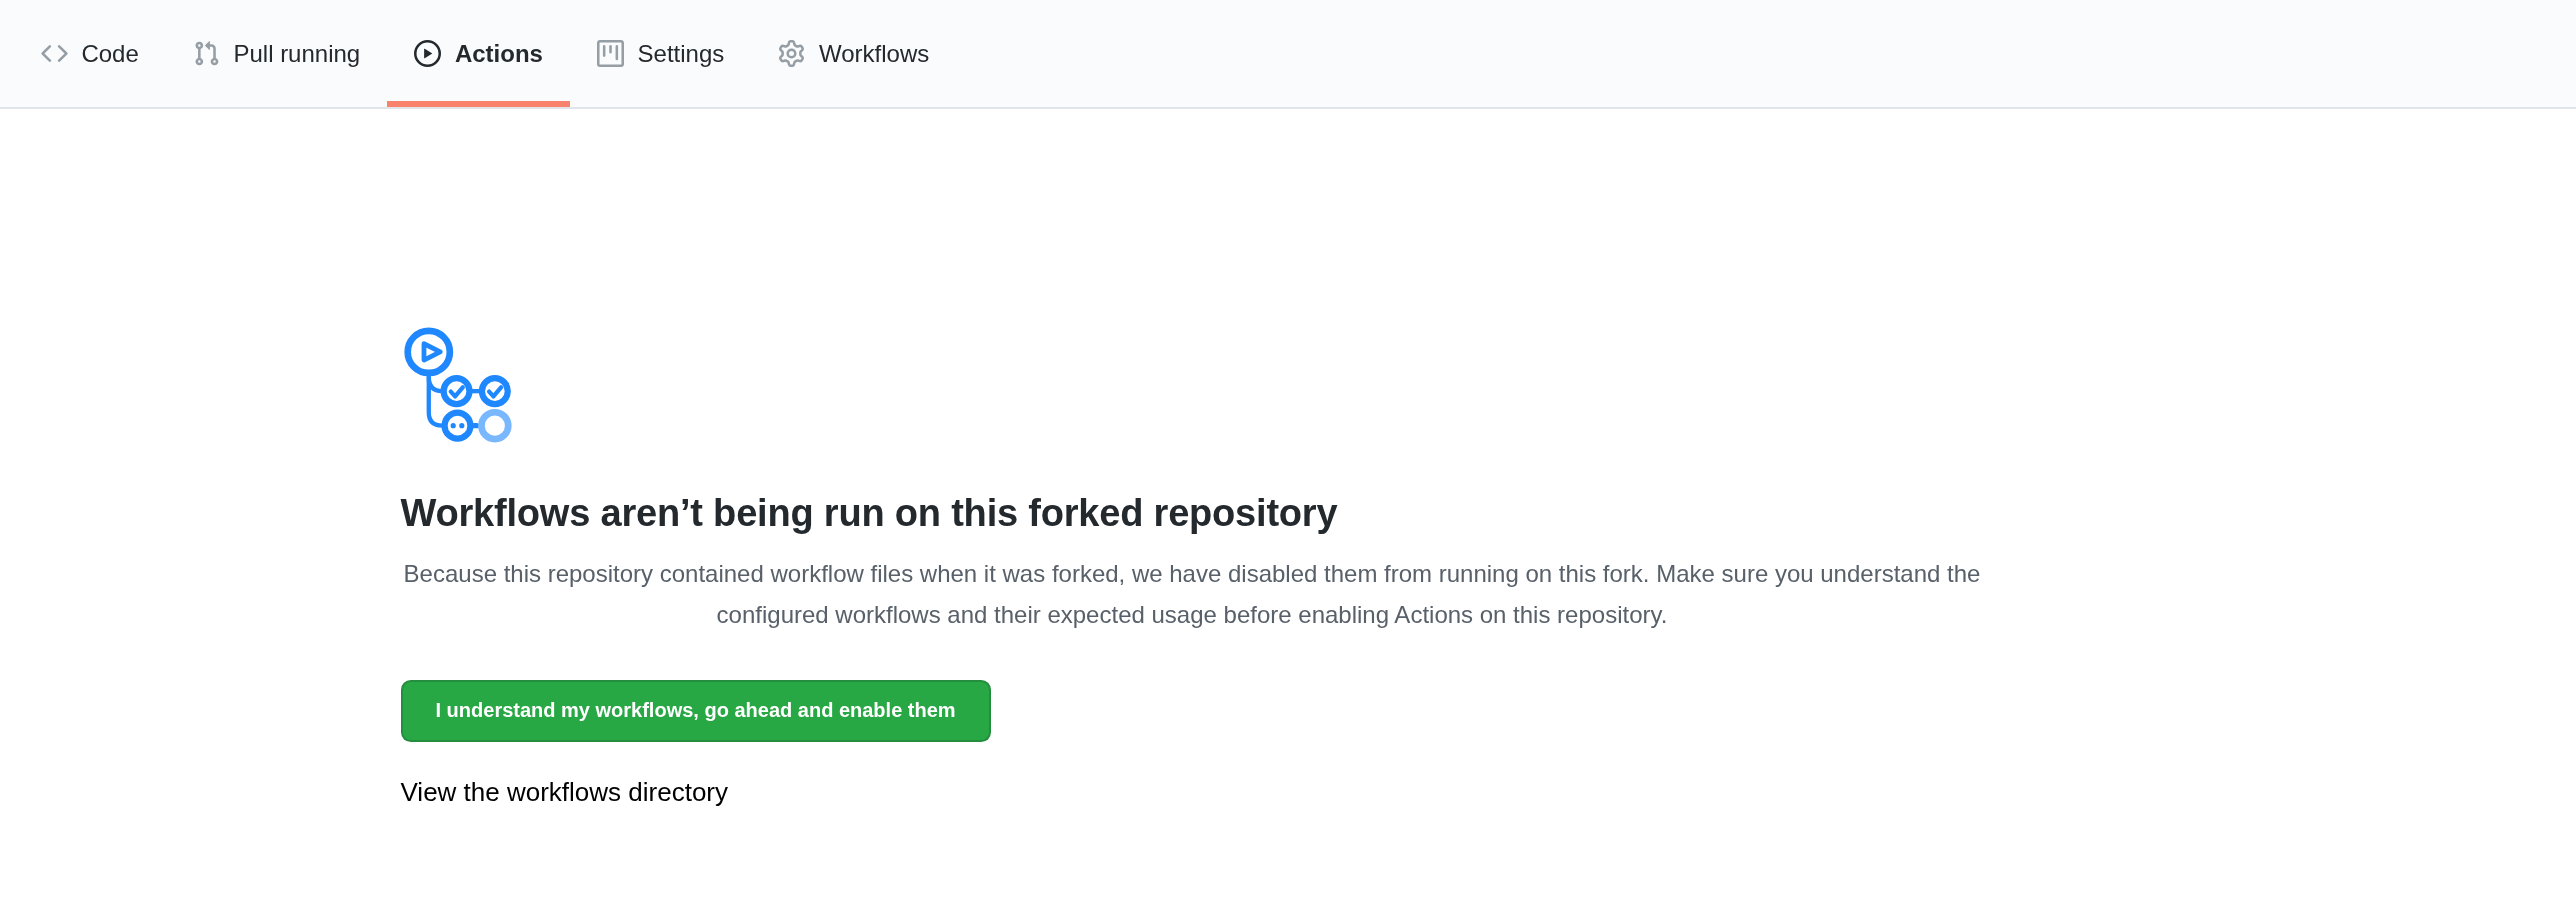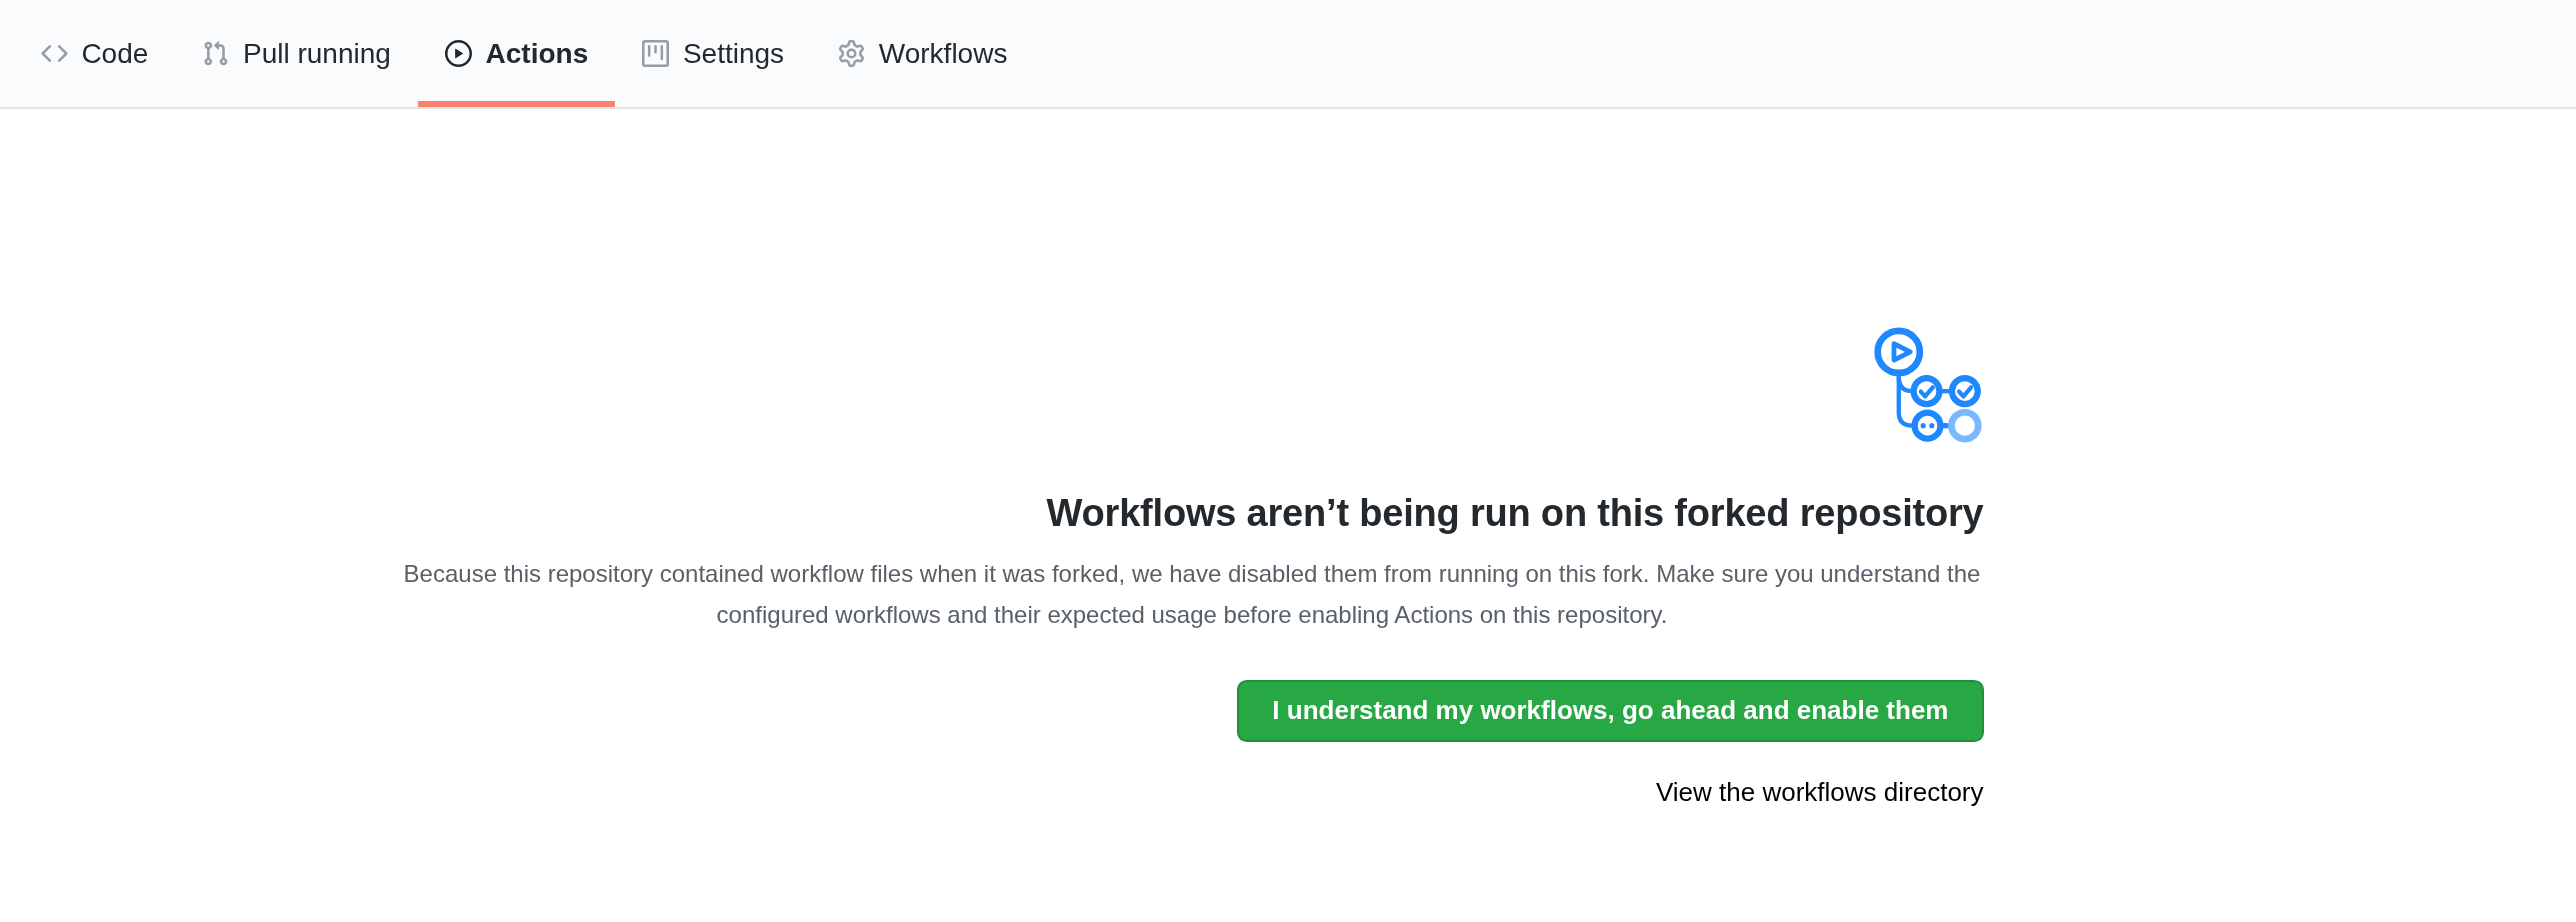--- a/index.html
+++ b/index.html
@@ -17,42 +17,42 @@
     height: 109px;
     background: #fafbfc;
     border-bottom: 2px solid #e1e4e8;
     padding-left: 13.7px;
   }
   .tab {
     display: flex;
     align-items: center;
     gap: 13.7px;
     padding: 0 27px;
-    font-size: 28px;
+    font-size: 24px;
     line-height: 1;
     color: #24292e;
     text-decoration: none;
     cursor: pointer;
     white-space: nowrap;
   }
   .tab .tab-icon { display: flex; align-items: center; }
   .tab .tab-icon svg { width: 27px; height: 27px; fill: #959da5; }
   .tab.active { font-weight: 700; box-shadow: inset 0 -5.9px 0 #f9826c; }
   .tab.active .tab-icon svg { fill: #24292e; }
 
   
   .main-area {
     width: 2384px;             
     display: flex;
     justify-content: center;
   }
   .blankslate {
     display: flex;
     flex-direction: column;
-    align-items: flex-end;
+    align-items: flex-start;
     margin-top: 215px;
     text-align: center;
   }
   .illustration { width: 113px; height: 119px; }
   .blankslate h2 {
     margin-top: 49px;
     font-size: 38px;
     font-weight: 700;
     color: #24292e;
     letter-spacing: -0.2px;
@@ -66,21 +66,21 @@
   }
   .enable-btn {
     margin-top: 45px;
     height: 62px;
     padding: 0 33px;
     background: #28a745;
     border: 2px solid rgba(27, 31, 35, 0.18);
     border-radius: 9.8px;
     color: #ffffff;
     font-family: "Liberation Sans", "DejaVu Sans", sans-serif;
-    font-size: 26px;
+    font-size: 20px;
     font-weight: 700;
     cursor: pointer;
   }
   .workflows-link {
     display: inline-block;
     margin-top: 35px;
     font-size: 26px;
     color: #000000;
     text-decoration: none;
     cursor: pointer;

